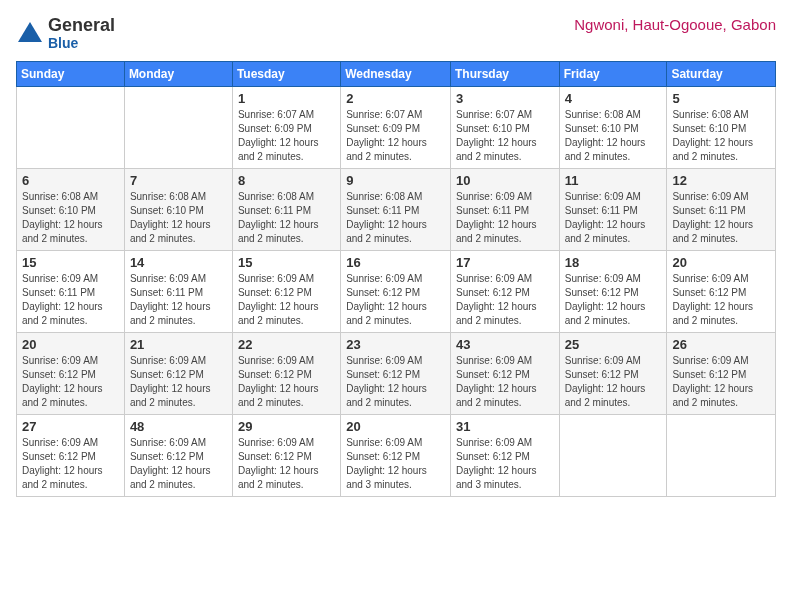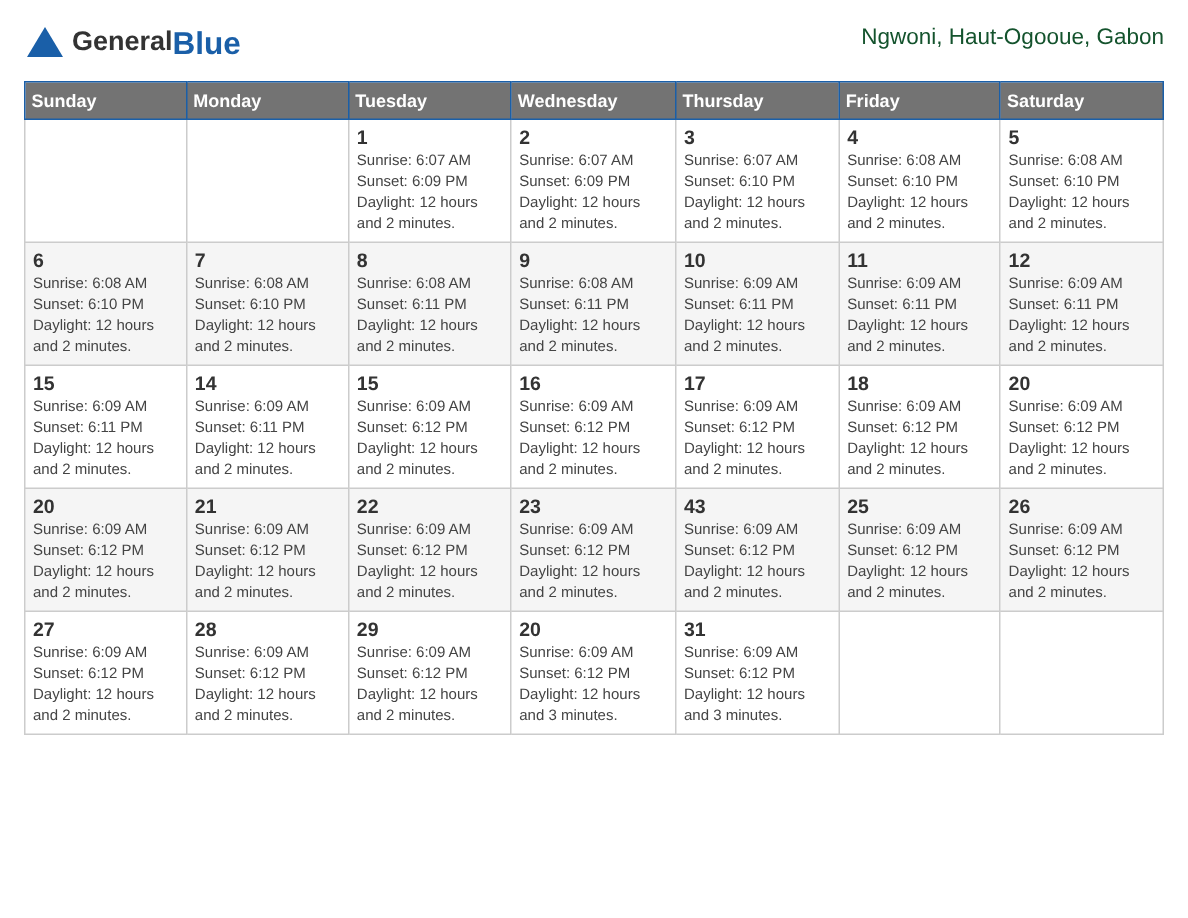--- a/index.html
+++ b/index.html
@@ -16,57 +16,57 @@
       align-items: flex-start;
       margin-bottom: 10px;
     }
     .logo {
       display: flex;
       align-items: center;
       gap: 4px;
     }
     .logo-text {
       display: flex;
-      flex-direction: row;
+      flex-direction: column;
       line-height: 1.1;
     }
     .logo-general {
       font-size: 18px;
       font-weight: bold;
       color: #333;
     }
     .logo-blue {
-      font-size: 21px;
+      font-size: 14px;
       font-weight: bold;
       color: #1a5fa8;
     }
     .logo-icon {
       width: 28px;
       height: 28px;
     }
     .title-block {
       text-align: right;
     }
     .month-title {
       font-size: 36px;
       font-weight: bold;
       color: #333;
     }
     .location-title {
       font-size: 15px;
-      color: #14532d;
+      color: #be185d;
       text-align: right;
     }
     .calendar {
       width: 100%;
       border-collapse: collapse;
       border: 1px solid #ccc;
     }
     .calendar th {
-      background: #737373;
+      background: #3b82f6;
       color: #fff;
       font-size: 12px;
       padding: 5px 4px;
       text-align: left;
       border: 1px solid #1a5fa8;
       font-weight: bold;
     }
     .calendar td {
       vertical-align: top;
       border: 1px solid #ccc;
@@ -292,21 +292,21 @@
         </td>
       </tr>
       <tr>
         <td>
           <span class="day-num">27</span>
           <div class="day-info">Sunrise: 6:09 AM
 Sunset: 6:12 PM
 Daylight: 12 hours and 2 minutes.</div>
         </td>
         <td>
-          <span class="day-num">28</span>
+          <span class="day-num">48</span>
           <div class="day-info">Sunrise: 6:09 AM
 Sunset: 6:12 PM
 Daylight: 12 hours and 2 minutes.</div>
         </td>
         <td>
           <span class="day-num">29</span>
           <div class="day-info">Sunrise: 6:09 AM
 Sunset: 6:12 PM
 Daylight: 12 hours and 2 minutes.</div>
         </td>

